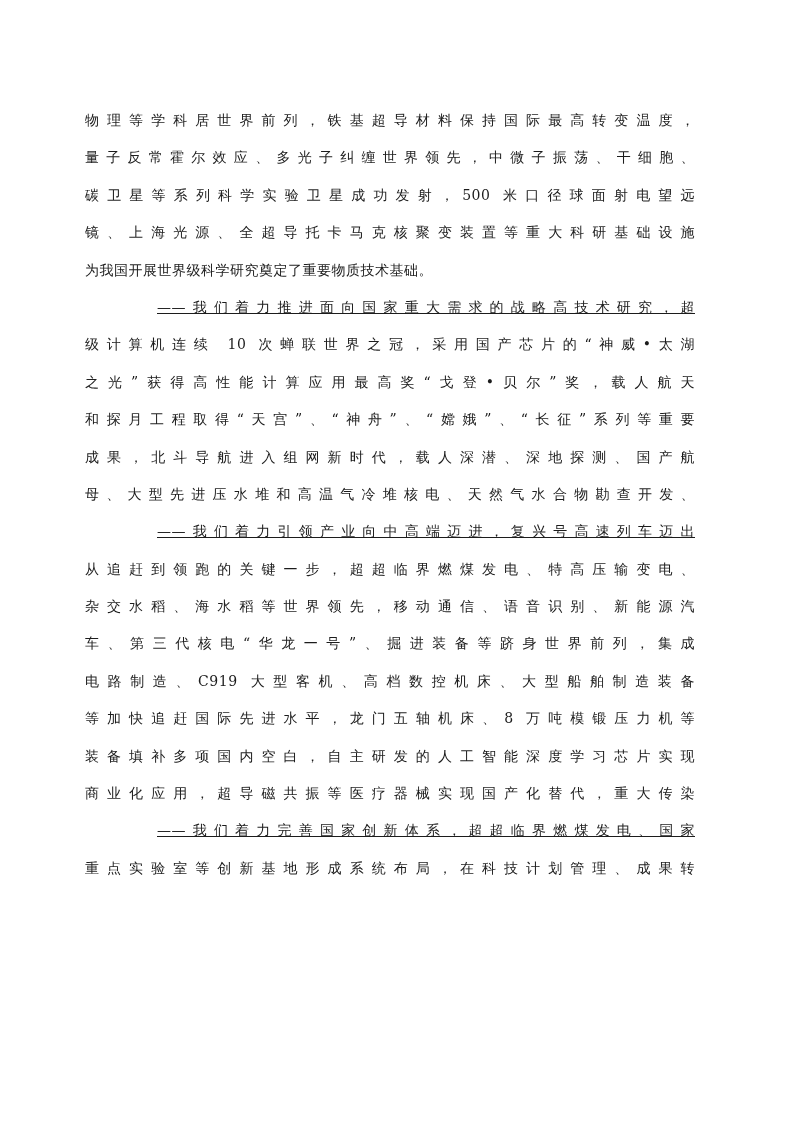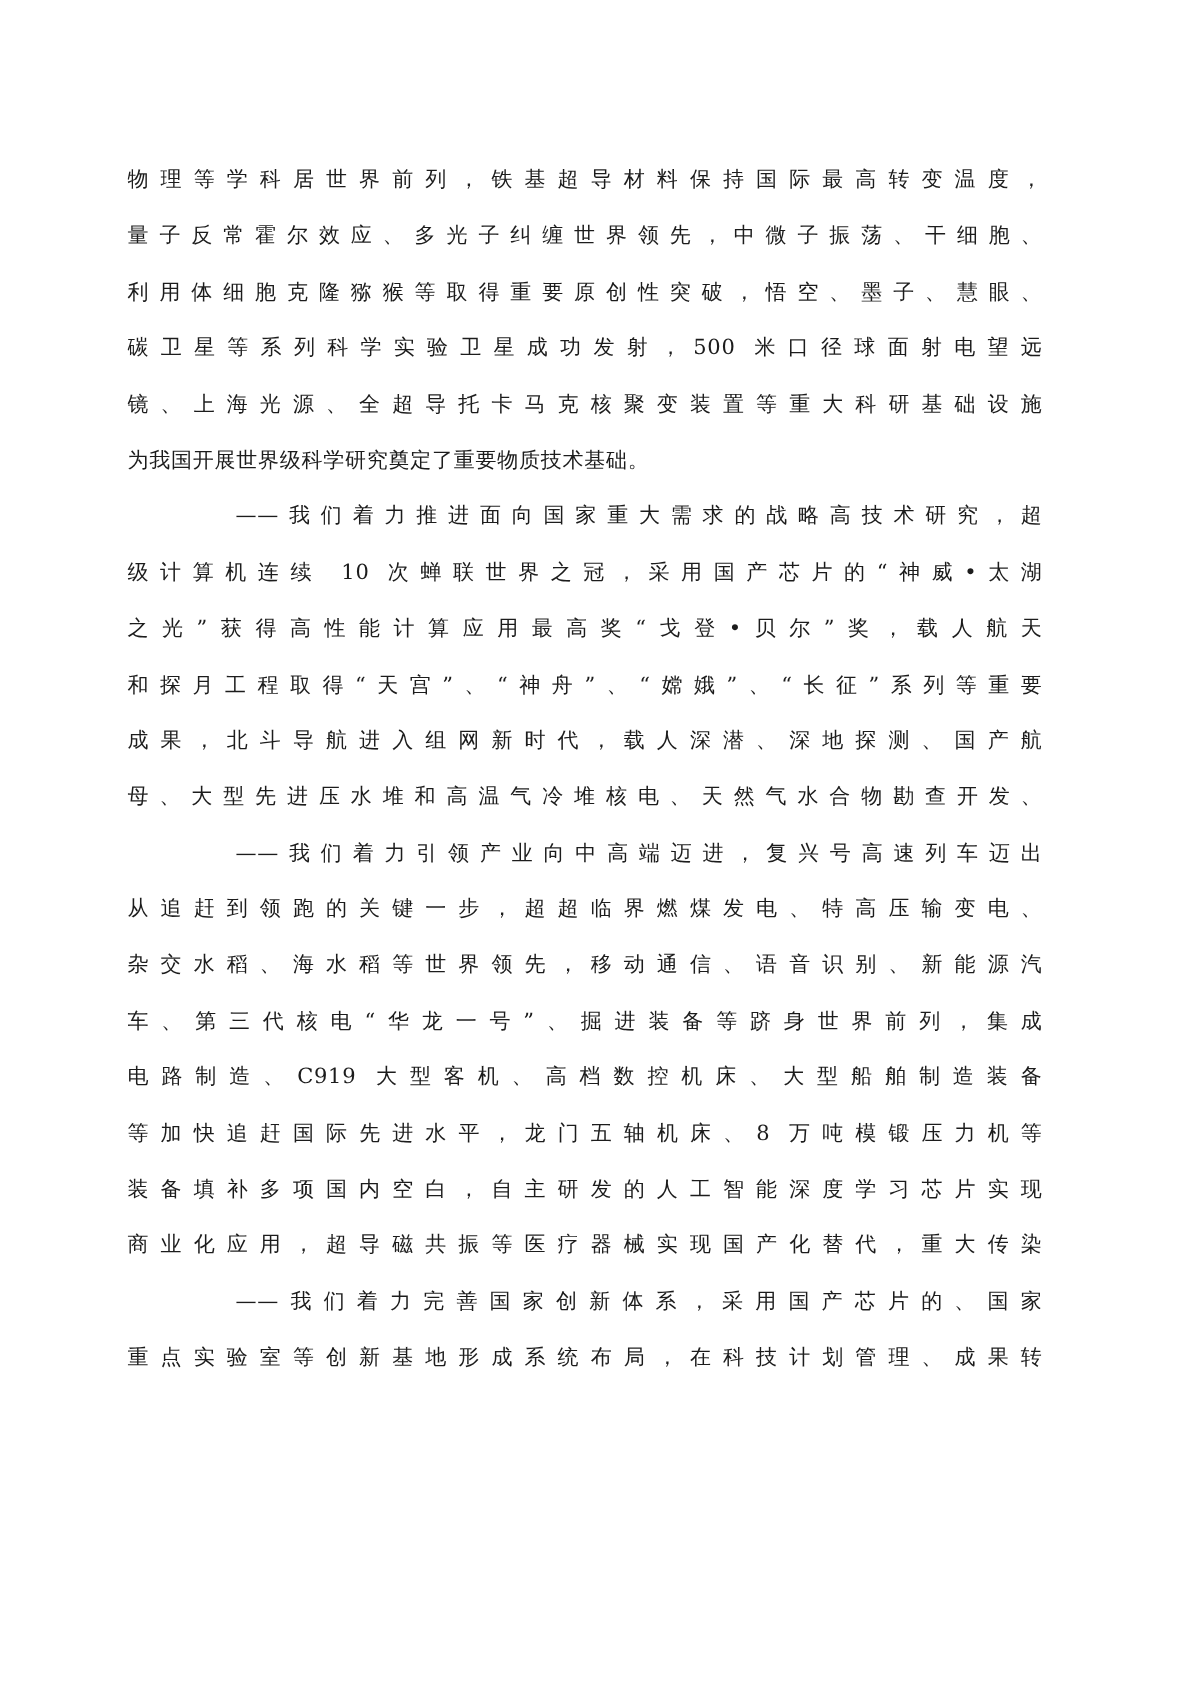--- a/index.html
+++ b/index.html
@@ -34,32 +34,32 @@
     white-space: normal;
   }
   
   .line.pe {
     text-align: right;
     text-align-last: left;
   }
   
   .line.in {
     text-indent: 72px;
+    text-decoration: underline;
   }
 </style>
 </head>
 <body>
 
 <div class="page">
   <div class="content">
 
     <div class="para">
       <div class="line">物理等学科居世界前列，铁基超导材料保持国际最高转变温度，</div>
       <div class="line">量子反常霍尔效应、多光子纠缠世界领先，中微子振荡、干细胞、</div>
-      <div class="line">利用体细胞克隆猕猴等取得重要原创性突破，悟空、墨子、慧眼、</div>
       <div class="line">碳卫星等系列科学实验卫星成功发射，500 米口径球面射电望远</div>
       <div class="line">镜、上海光源、全超导托卡马克核聚变装置等重大科研基础设施</div>
       <div class="line pe">为我国开展世界级科学研究奠定了重要物质技术基础。</div>
     </div>
 
     <div class="para">
       <div class="line in">——我们着力推进面向国家重大需求的战略高技术研究，超</div>
       <div class="line">级计算机连续 10 次蝉联世界之冠，采用国产芯片的“神威•太湖</div>
       <div class="line">之光”获得高性能计算应用最高奖“戈登•贝尔”奖，载人航天</div>
       <div class="line">和探月工程取得“天宫”、“神舟”、“嫦娥”、“长征”系列等重要</div>
@@ -72,18 +72,18 @@
       <div class="line">从追赶到领跑的关键一步，超超临界燃煤发电、特高压输变电、</div>
       <div class="line">杂交水稻、海水稻等世界领先，移动通信、语音识别、新能源汽</div>
       <div class="line">车、第三代核电“华龙一号”、掘进装备等跻身世界前列，集成</div>
       <div class="line">电路制造、C919 大型客机、高档数控机床、大型船舶制造装备</div>
       <div class="line">等加快追赶国际先进水平，龙门五轴机床、8 万吨模锻压力机等</div>
       <div class="line">装备填补多项国内空白，自主研发的人工智能深度学习芯片实现</div>
       <div class="line">商业化应用，超导磁共振等医疗器械实现国产化替代，重大传染</div>
     </div>
 
     <div class="para">
-      <div class="line in">——我们着力完善国家创新体系，采用国产芯片的、国家</div>
+      <div class="line in">——我们着力完善国家创新体系，超超临界燃煤发电、国家</div>
       <div class="line">重点实验室等创新基地形成系统布局，在科技计划管理、成果转</div>
     </div>
 
   </div>
 </div>
 
 </body></html>

